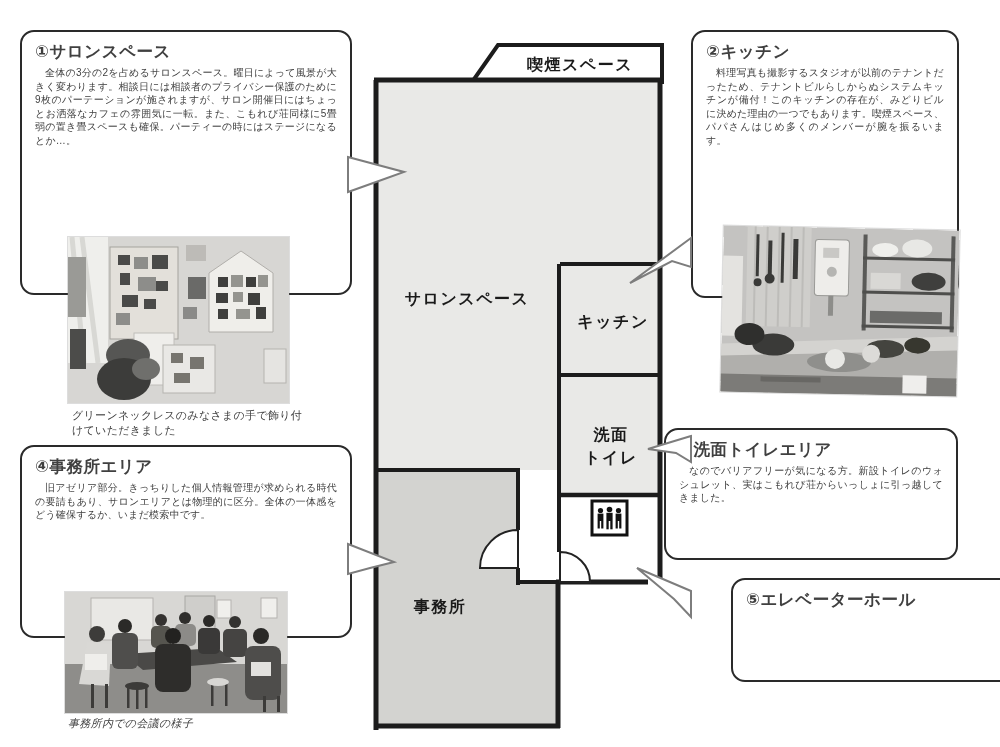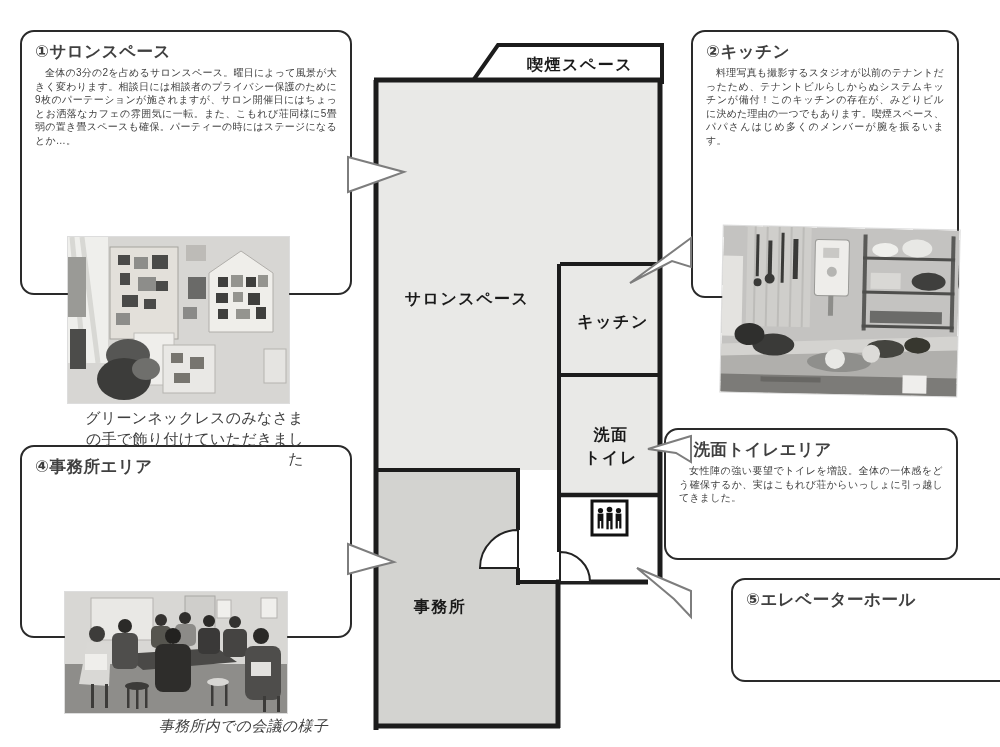--- a/index.html
+++ b/index.html
@@ -14,21 +14,21 @@
   }
   .callout h3{
     margin:0 0 3px 0;font-size:16.5px;font-weight:700;letter-spacing:0.5px;
   }
   .callout p{
     margin:0;font-size:10px;line-height:1.36;text-indent:1em;
     text-align:justify;letter-spacing:0.2px;
   }
   .photo{position:absolute;z-index:4;box-shadow:0 0 0 1px rgba(120,120,120,.25);}
   .photo svg{display:block;}
-  .caption{position:absolute;z-index:4;font-size:15px;line-height:1.38;letter-spacing:0.3px;text-align:right;}
+  .caption{position:absolute;z-index:4;font-size:11px;line-height:1.38;letter-spacing:0.3px;}
   svg text{font-family:"Liberation Sans","DejaVu Sans",sans-serif;}
   .room-label{font-size:16px;font-weight:600;letter-spacing:1.5px;fill:#1a1a1a;}
   #tails{z-index:3;pointer-events:none;}
   #plan{z-index:1;}
 </style>
 </head>
 <body>
 
 <div class="page">
 
@@ -92,25 +92,26 @@
     <p>全体の3分の2を占めるサロンスペース。曜日によって風景が大きく変わります。相談日には相談者のプライバシー保護のために9枚のパーテーションが施されますが、サロン開催日にはちょっとお洒落なカフェの雰囲気に一転。また、こもれび荘同様に5畳弱の置き畳スペースも確保。パーティーの時にはステージになるとか…。</p>
   </div>
 
   <div class="callout" style="left:691px;top:30px;width:268px;height:268px;">
     <h3>②キッチン</h3>
     <p>料理写真も撮影するスタジオが以前のテナントだったため、テナントビルらしからぬシステムキッチンが備付！このキッチンの存在が、みどりビルに決めた理由の一つでもあります。喫煙スペース、パパさんはじめ多くのメンバーが腕を振るいます。</p>
   </div>
 
   <div class="callout" style="left:664px;top:428px;width:294px;height:132px;">
     <h3>③洗面トイレエリア</h3>
-    <p>女性陣の強い要望でトイレを増設。全体の一体感をどう確保するか、実はこもれび荘からいっしょに引っ越してきました。</p>
+    <p>なのでバリアフリーが気になる方。新設トイレのウォシュレット、実はこもれび荘からいっしょに引っ越してきました。</p>
   </div>
 
   <div class="callout" style="left:20px;top:445px;width:332px;height:193px;">
     <h3>④事務所エリア</h3>
+    <p>旧アゼリア部分。きっちりした個人情報管理が求められる時代の要請もあり、サロンエリアとは物理的に区分。全体の一体感をどう確保するか、いまだ模索中です。</p>
   </div>
 
   <div class="callout" style="left:691px;top:578px;width:294px;height:104px;margin-left:40px;">
     <h3>⑤エレベーターホール</h3>
   </div>
 
   <svg id="tails" class="layer" viewBox="0 0 1000 747">
     <g fill="#ffffff" stroke="#7d7d7d" stroke-width="2" stroke-linejoin="miter">
       <polygon points="348,157 404,172 376,182 348,192"></polygon>
       <polygon points="691,238 630,283 672,261 691,267"></polygon>

